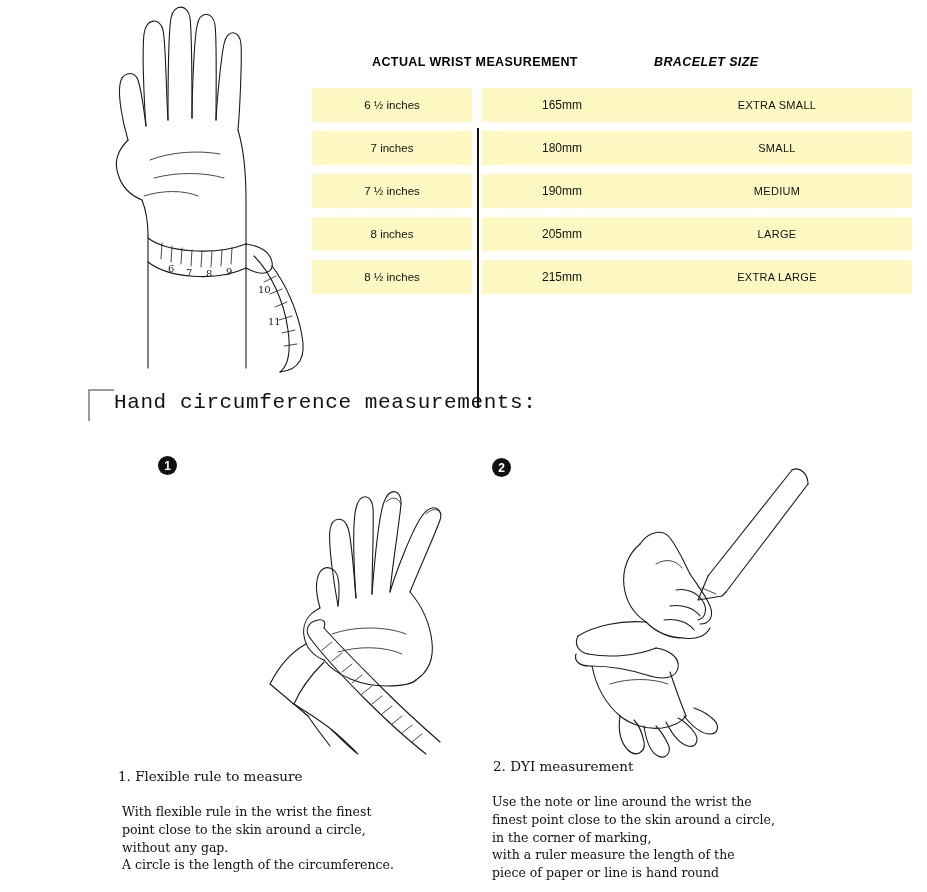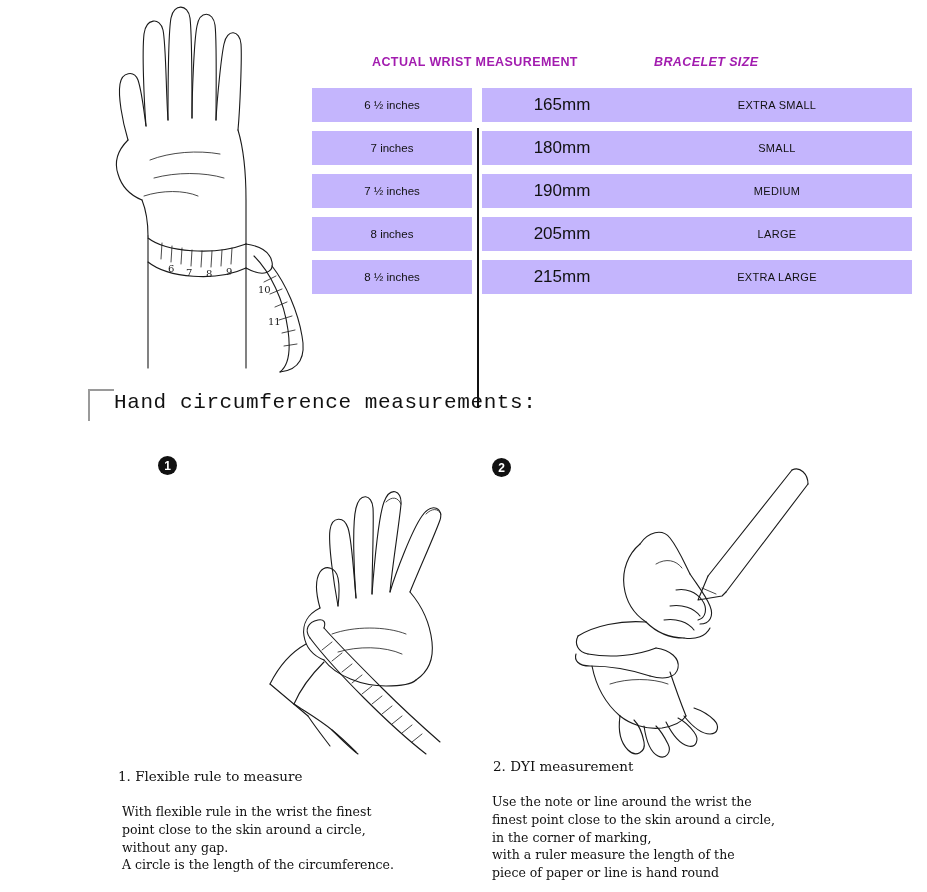--- a/index.html
+++ b/index.html
@@ -36,53 +36,53 @@
   }
   .table-head {
     position: relative;
     height: 48px;
   }
   .head-cell {
     position: absolute;
     font-size: 12.5px;
     font-weight: bold;
     letter-spacing: 0.4px;
-    color: #a21caf;
+    color: #000000;
     white-space: nowrap;
   }
   #head-actual { left: 60px; top: 15px; }
   #head-bracelet { left: 342px; top: 15px; font-style: italic; }
 
   .table-rows {
     position: relative;
   }
   .size-row {
     display: flex;
     align-items: stretch;
     height: 34px;
     margin-bottom: 9px;
   }
   .size-row .cell {
     display: flex;
     align-items: center;
     justify-content: center;
-    background: #c4b5fd;
+    background: #fef9c3;
   }
   .cell-inches {
     width: 160px;
     font-size: 11.5px;
     color: #111;
   }
   .cell-gap {
     width: 10px;
     background: #ffffff !important;
   }
   .cell-mm {
     width: 160px;
-    font-size: 17px;
+    font-size: 12px;
     color: #111;
   }
   .cell-size {
     width: 270px;
     font-size: 11px;
     letter-spacing: 0.3px;
     color: #111;
   }
   
   #table-divider {

